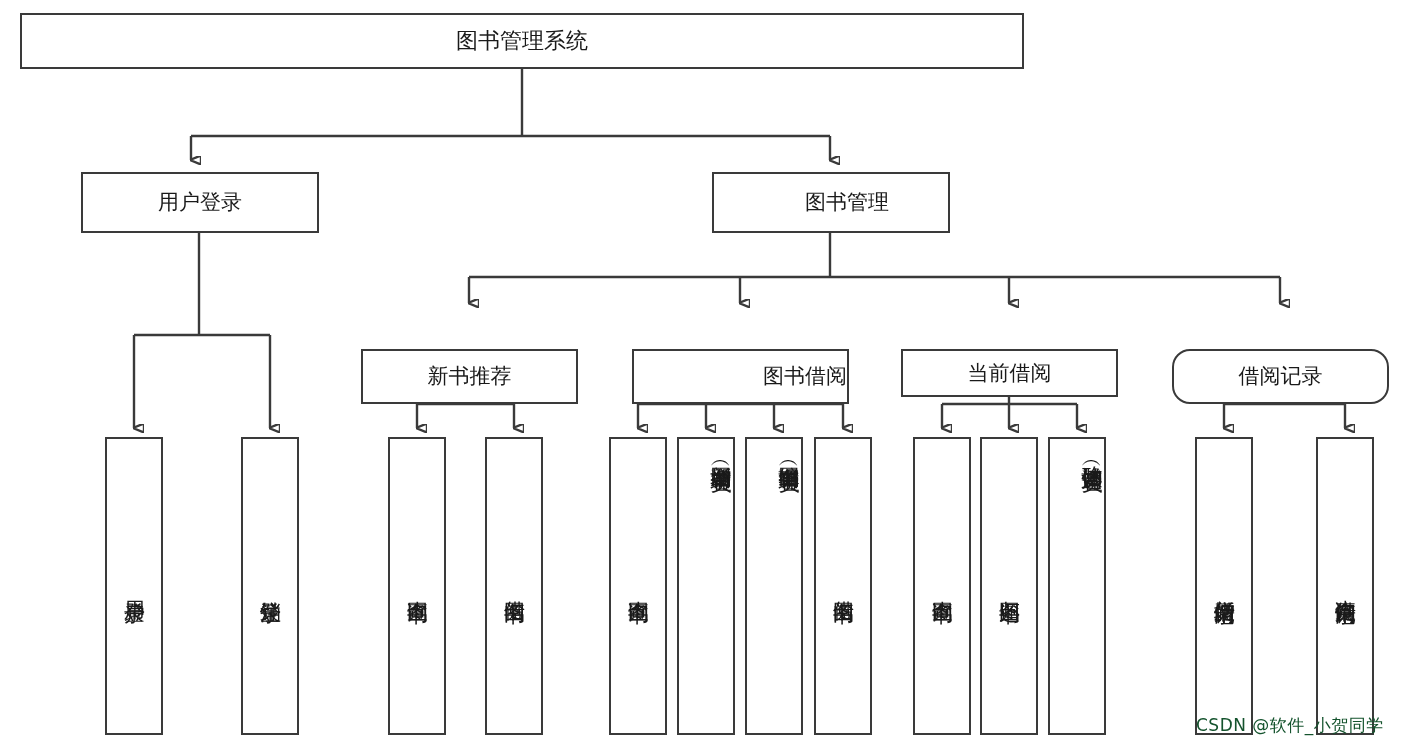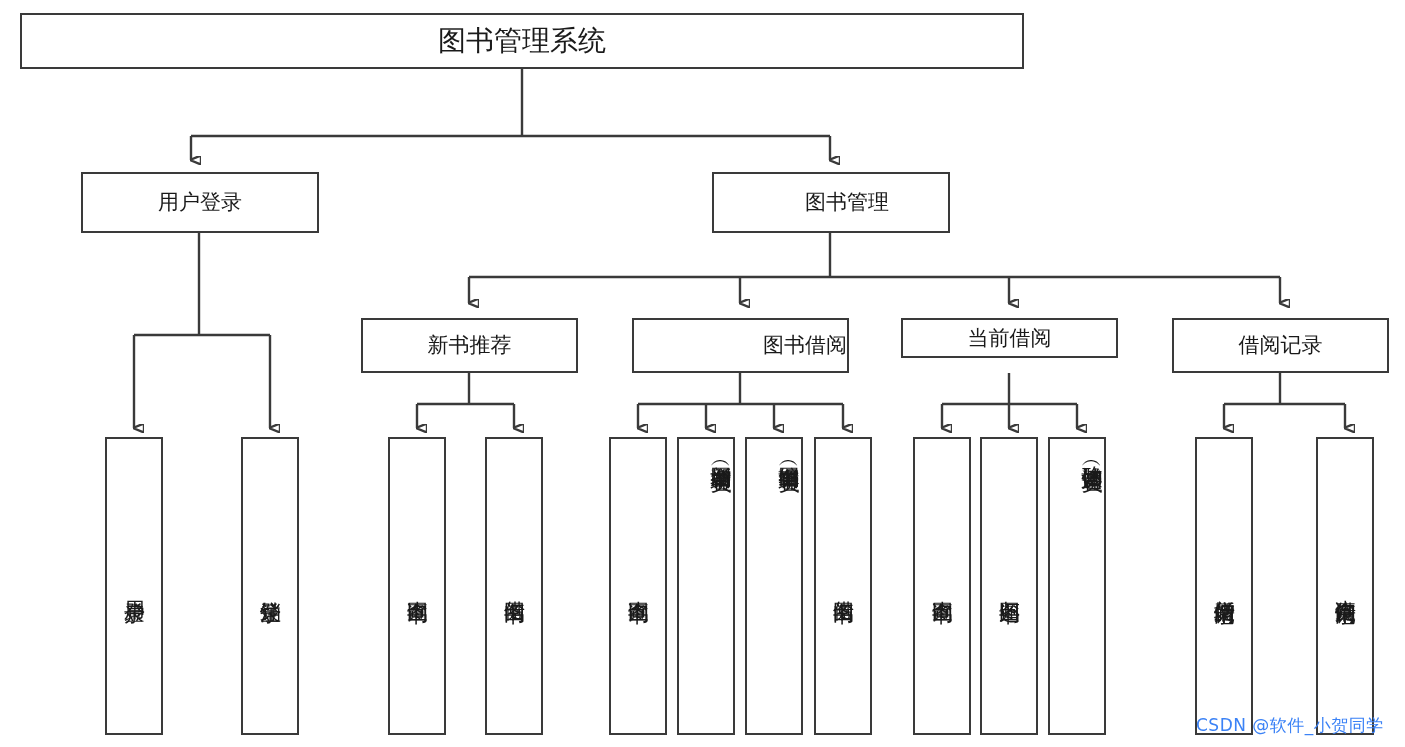--- a/index.html
+++ b/index.html
@@ -22,27 +22,28 @@
     box-sizing: border-box;
     border: 2px solid #3a3a3a;
     background: #ffffff;
     display: flex;
     align-items: center;
     justify-content: center;
     color: #1a1a1a;
     line-height: 1.18;
   }
   .node.root {
-    font-size: 28px;
+    font-size: 22px;
   }
   .node.lvl1 {
     font-size: 21px;
   }
   .node.lvl2 {
     font-size: 21px;
+    margin-top: 31px;
   }
   .node.leaf {
     font-size: 21px;
     writing-mode: vertical-rl;
     text-orientation: upright;
     letter-spacing: 1px;
     padding: 10px 0;
     align-items: flex-start;
     justify-content: flex-start;
     overflow: hidden;
@@ -62,21 +63,21 @@
   svg.edges line, svg.edges path {
     stroke: #3a3a3a;
     stroke-width: 2.4;
     fill: none;
   }
   .watermark {
     position: absolute;
     left: 1196px;
     top: 714px;
     font-size: 17px;
-    color: #3b82f6;
+    color: #14532d;
     white-space: nowrap;
     letter-spacing: 0.5px;
   }
 </style>
 </head>
 <body>
 
 <div id="canvas">
 
   <svg class="edges" viewBox="0 0 1405 747">
@@ -137,24 +138,24 @@
   <div class="node lvl1" style="left:712px; top:172px; width:238px; height:61px;padding-left:32px;">
     <span>图书管理</span>
   </div>
 
   <div class="node lvl2" style="left:361px; top:318px; width:217px; height:55px;">
     <span>新书推荐</span>
   </div>
   <div class="node lvl2" style="left:632px; top:318px; width:217px; height:55px;justify-content:flex-end;">
     <span>图书借阅</span>
   </div>
-  <div class="node lvl2" style="left:901px; top:318px; width:217px; height:40px;">
+  <div class="node lvl2" style="left:901px; top:318px; width:217px; height:48px;">
     <span>当前借阅</span>
   </div>
-  <div class="node lvl2" style="left:1172px; top:318px; width:217px; height:55px;">
+  <div class="node lvl2" style="left:1172px; top:318px; width:217px; height:55px;border-radius:18px;">
     <span>借阅记录</span>
   </div>
 
   <div class="node leaf centerv" style="left:105px; top:437px; width:58px; height:298px;">
     <span>用户登录</span>
   </div>
   <div class="node leaf centerv" style="left:241px; top:437px; width:58px; height:298px;">
     <span>注销登录</span>
   </div>
 

